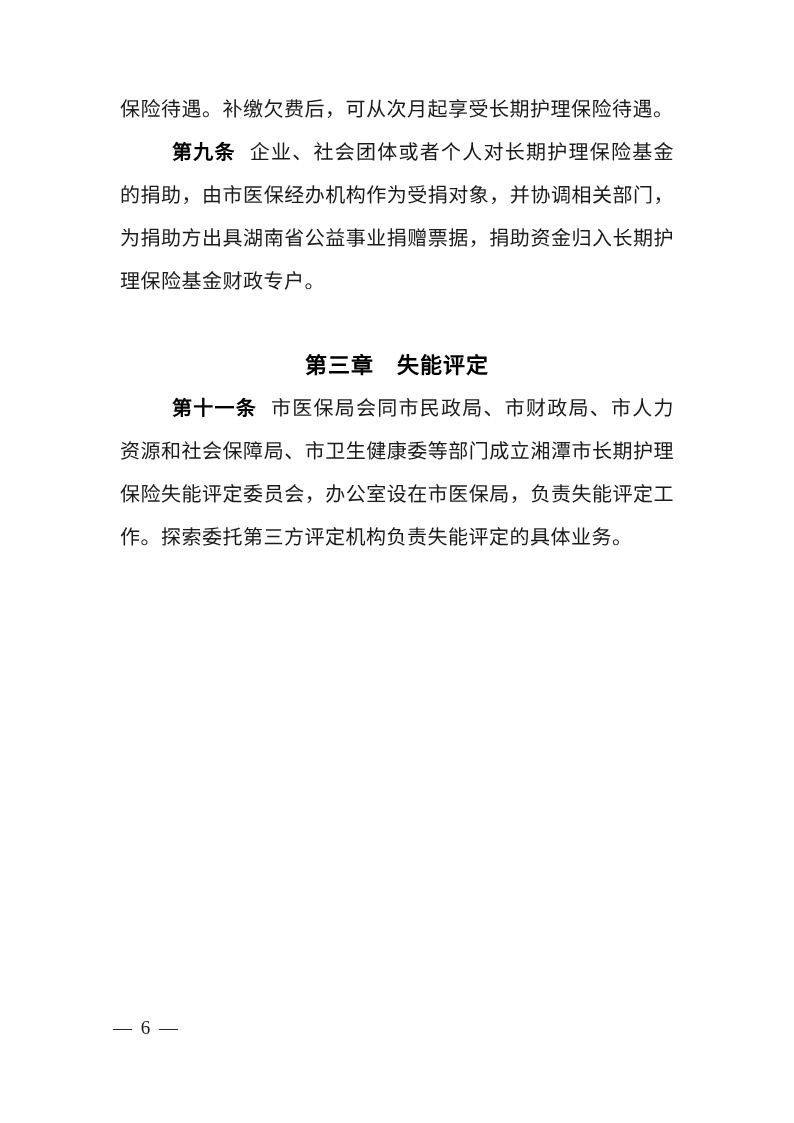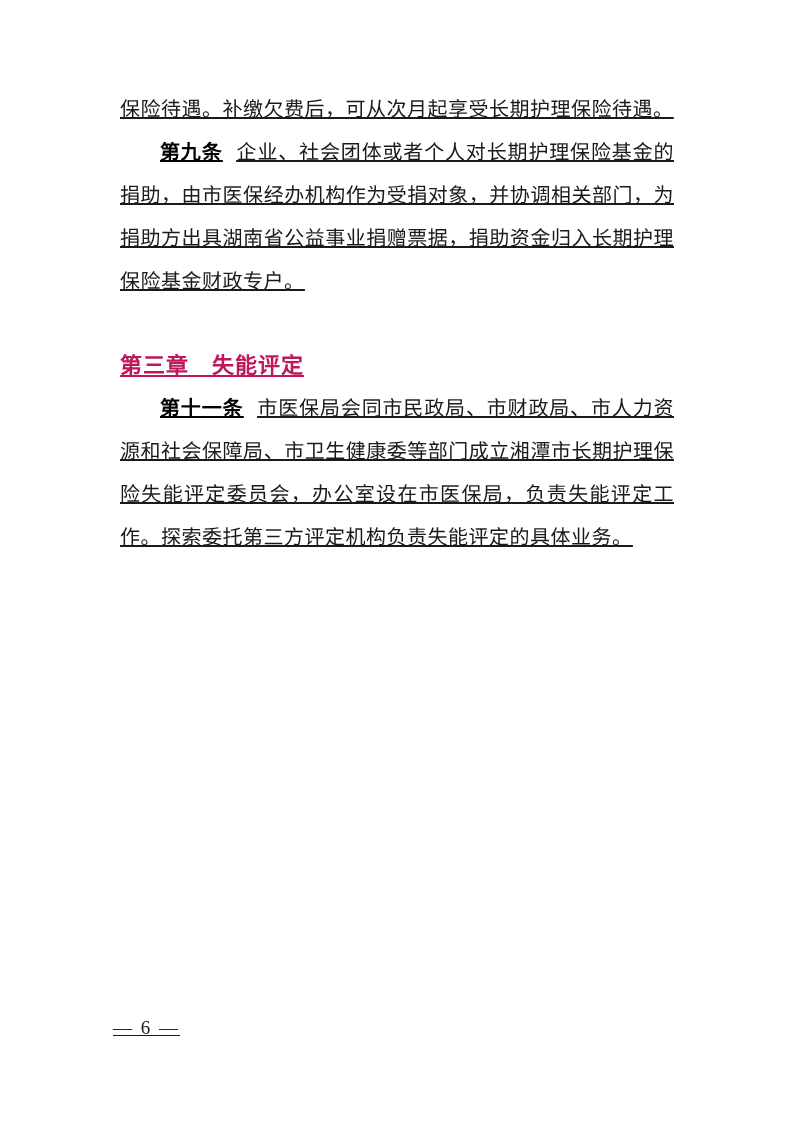--- a/index.html
+++ b/index.html
@@ -1,15 +1,15 @@
 <!DOCTYPE html>
 <html lang="zh-CN"><head>
 <meta charset="utf-8">
 <style>
-  * { margin: 0; padding: 0; box-sizing: border-box; text-decoration: underline; }
+  * { margin: 0; padding: 0; box-sizing: border-box; }
   html, body { background: #ffffff; }
   .page {
     position: relative;
     width: 794px;
     height: 1123px;
     background: #ffffff;
     color: #000000;
     font-family: "Liberation Serif", "DejaVu Serif", serif;
     overflow: hidden;
   }
@@ -25,28 +25,30 @@
     letter-spacing: 0.5px;
     text-align: justify;
     text-justify: inter-ideograph;
     color: #1a1a1a;
   }
   .para.indent { text-indent: 2em; }
   .article-label {
     font-weight: 700;
     color: #000000;
     margin-right: 0.7em;
+    margin-left: 12px;
   }
   .chapter-heading {
     margin-top: 41px;
     font-size: 22px;
     line-height: 43px;
     font-weight: 700;
+    text-align: center;
     letter-spacing: 1px;
-    color: #be185d;
+    color: #000000;
     font-family: "Liberation Sans", "DejaVu Sans", sans-serif;
   }
   .page-footer {
     position: absolute;
     left: 113px;
     top: 1013px;
     font-size: 19px;
     line-height: 30px;
     letter-spacing: 2px;
     color: #1a1a1a;

